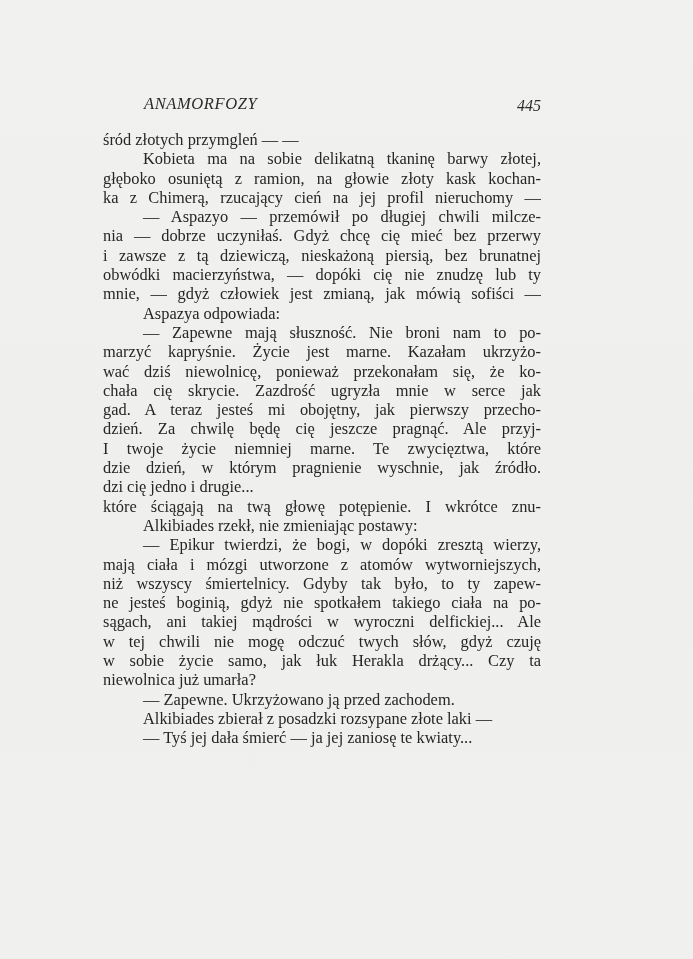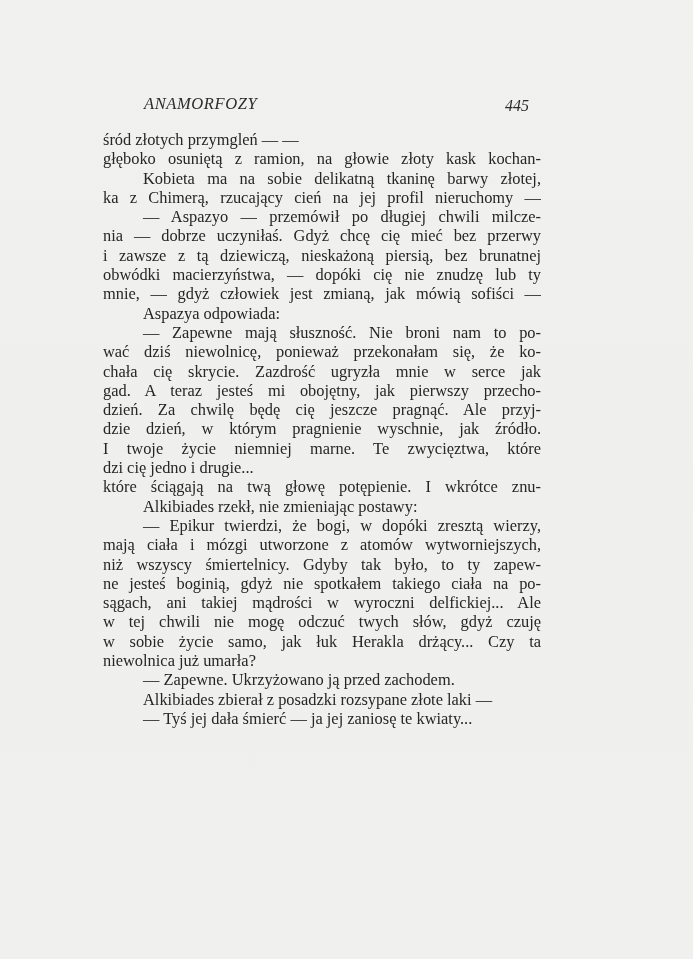--- a/index.html
+++ b/index.html
@@ -34,21 +34,21 @@
     left: 0;
     top: 0;
     font-style: italic;
     font-size: 16.5px;
     letter-spacing: 0.6px;
     color: #2b2b2b;
     margin-left: 40px;
   }
   .page-number {
     position: absolute;
-    right: 12px;
+    right: 0;
     top: 3px;
     font-style: italic;
     font-size: 16px;
     color: #2b2b2b;
   }
   .text-block {
     position: absolute;
     left: 103px;
     top: 130px;
     width: 438px;
@@ -74,36 +74,37 @@
 <body>
 
 <div class="page">
   <div class="running-head">
     <span class="running-title">ANAMORFOZY</span>
     <span class="page-number">445</span>
   </div>
 
   <div class="text-block" id="text-block">
       <span class="line last">śród złotych przymgleń — —</span>
+      <span class="line indent">Kobieta ma na sobie delikatną tkaninę barwy złotej,</span>
       <span class="line">głęboko osuniętą z ramion, na głowie złoty kask kochan-</span>
-      <span class="line indent">Kobieta ma na sobie delikatną tkaninę barwy złotej,</span>
       <span class="line">ka z Chimerą, rzucający cień na jej profil nieruchomy —</span>
       <span class="line indent">— Aspazyo — przemówił po długiej chwili milcze-</span>
       <span class="line">nia — dobrze uczyniłaś. Gdyż chcę cię mieć bez przerwy</span>
       <span class="line">i zawsze z tą dziewiczą, nieskażoną piersią, bez brunatnej</span>
       <span class="line">obwódki macierzyństwa, — dopóki cię nie znudzę lub ty</span>
       <span class="line">mnie, — gdyż człowiek jest zmianą, jak mówią sofiści —</span>
       <span class="line indent last">Aspazya odpowiada:</span>
       <span class="line indent">— Zapewne mają słuszność. Nie broni nam to po-</span>
+      <span class="line">marzyć kapryśnie. Życie jest marne. Kazałam ukrzyżo-</span>
       <span class="line">wać dziś niewolnicę, ponieważ przekonałam się, że ko-</span>
       <span class="line">chała cię skrycie. Zazdrość ugryzła mnie w serce jak</span>
       <span class="line">gad. A teraz jesteś mi obojętny, jak pierwszy przecho-</span>
       <span class="line">dzień. Za chwilę będę cię jeszcze pragnąć. Ale przyj-</span>
+      <span class="line">I twoje życie niemniej marne. Te zwycięztwa, które</span>
       <span class="line">dzie dzień, w którym pragnienie wyschnie, jak źródło.</span>
-      <span class="line">I twoje życie niemniej marne. Te zwycięztwa, które</span>
       <span class="line last">dzi cię jedno i drugie...</span>
       <span class="line">które ściągają na twą głowę potępienie. I wkrótce znu-</span>
       <span class="line indent last">Alkibiades rzekł, nie zmieniając postawy:</span>
       <span class="line indent">— Epikur twierdzi, że bogi, w dopóki zresztą wierzy,</span>
       <span class="line">mają ciała i mózgi utworzone z atomów wytworniejszych,</span>
       <span class="line">niż wszyscy śmiertelnicy. Gdyby tak było, to ty zapew-</span>
       <span class="line">ne jesteś boginią, gdyż nie spotkałem takiego ciała na po-</span>
       <span class="line">sągach, ani takiej mądrości w wyroczni delfickiej... Ale</span>
       <span class="line">w tej chwili nie mogę odczuć twych słów, gdyż czuję</span>
       <span class="line">w sobie życie samo, jak łuk Herakla drżący... Czy ta</span>

